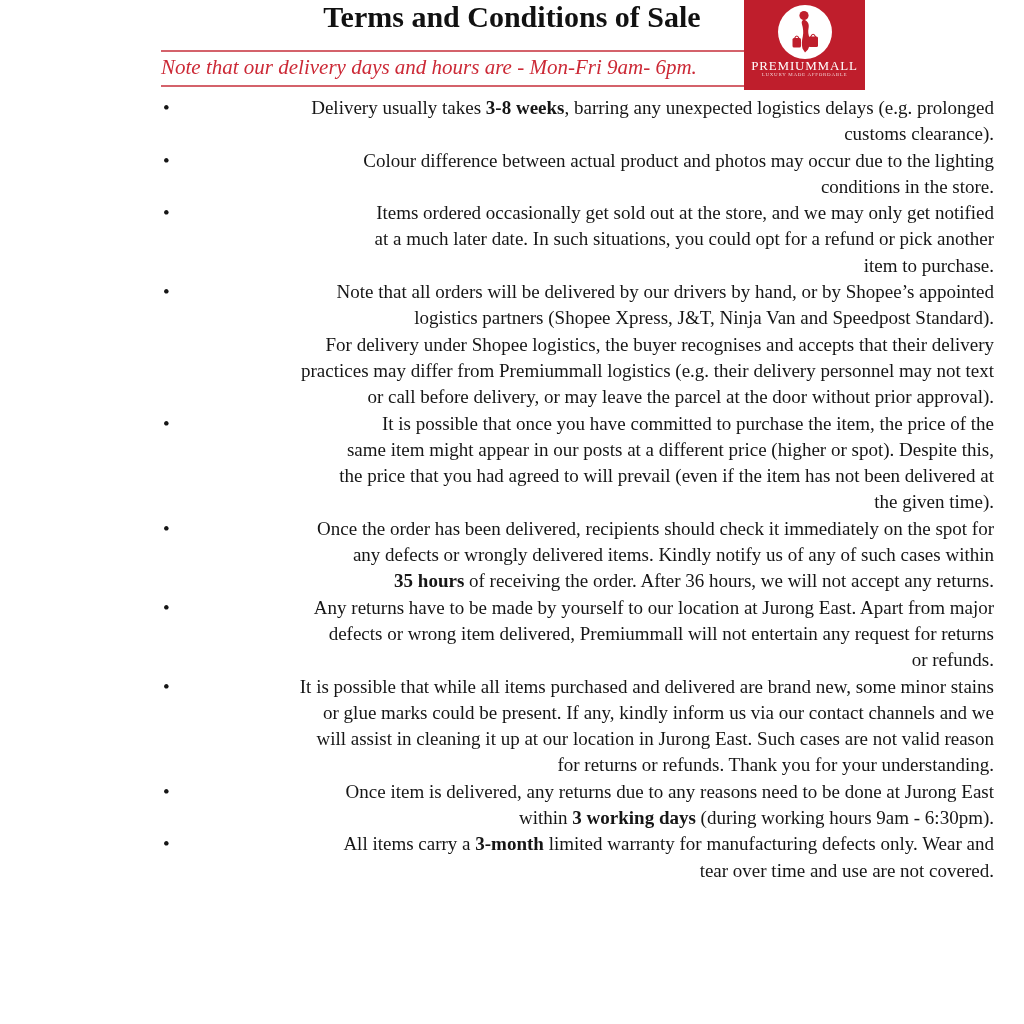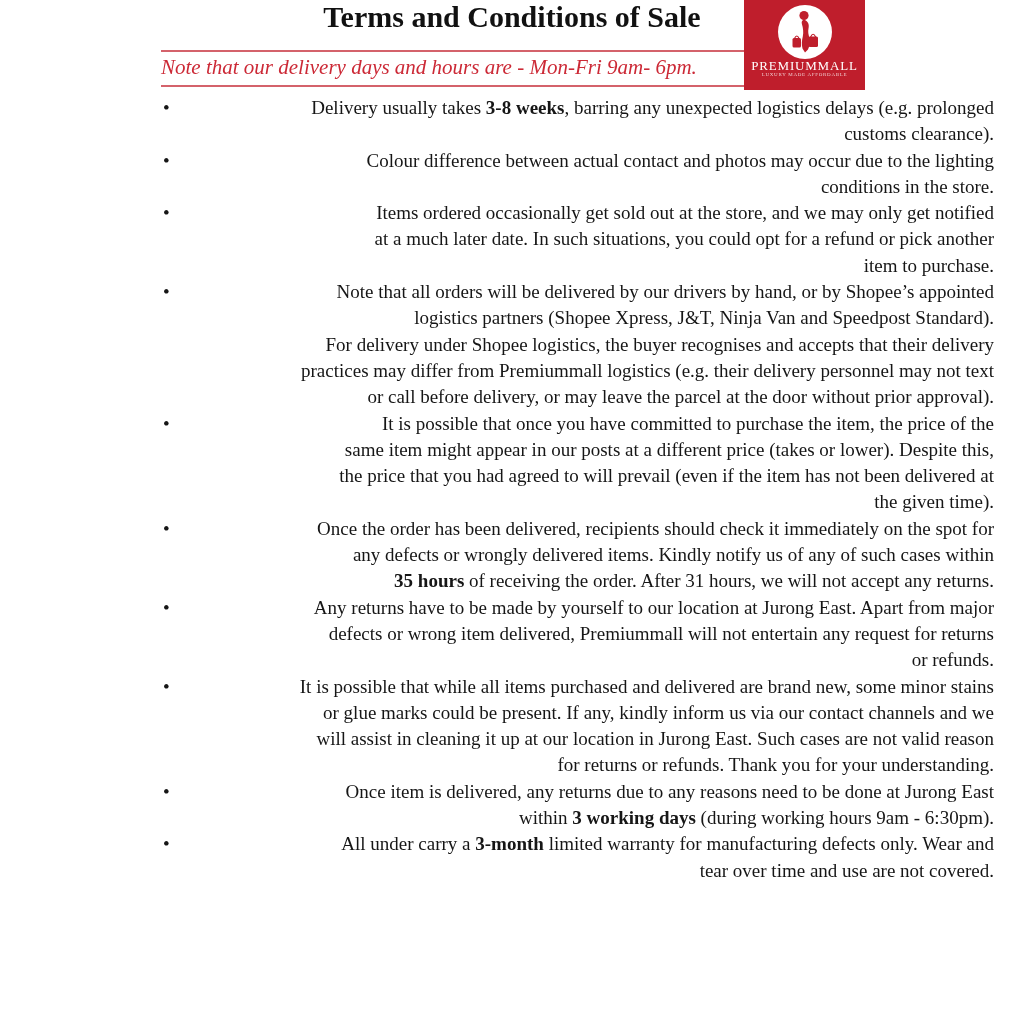--- a/index.html
+++ b/index.html
@@ -119,43 +119,43 @@
 
   <h1 class="doc-title">Terms and Conditions of Sale</h1>
 
   <div class="note-band">
     <span class="note-text">Note that our delivery days and hours are - Mon-Fri 9am- 6pm.</span>
   </div>
 
   <ul class="terms">
       <li><span>Delivery usually takes </span><b>3-8 weeks</b><span>, barring any unexpected logistics delays (e.g. prolonged
 customs clearance).</span></li>
-      <li><span>Colour difference between actual contact and photos may occur due to the lighting
+      <li><span>Colour difference between actual product and photos may occur due to the lighting
 conditions in the store.</span></li>
       <li><span>Items ordered occasionally get sold out at the store, and we may only get notified
 at a much later date. In such situations, you could opt for a refund or pick another
 item to purchase.</span></li>
       <li><span>Note that all orders will be delivered by our drivers by hand, or by Shopee’s appointed
 logistics partners (Shopee Xpress, J&amp;T, Ninja Van and Speedpost Standard).
 For delivery under Shopee logistics, the buyer recognises and accepts that their delivery
 practices may differ from Premiummall logistics (e.g. their delivery personnel may not text
 or call before delivery, or may leave the parcel at the door without prior approval).</span></li>
       <li><span>It is possible that once you have committed to purchase the item, the price of the
-same item might appear in our posts at a different price (takes or lower). Despite this,
+same item might appear in our posts at a different price (higher or spot). Despite this,
 the price that you had agreed to will prevail (even if the item has not been delivered at
 the given time).</span></li>
       <li><span>Once the order has been delivered, recipients should check it immediately on the spot for
 any defects or wrongly delivered items. Kindly notify us of any of such cases within
-</span><b>35 hours</b><span> of receiving the order. After 31 hours, we will not accept any returns.</span></li>
+</span><b>35 hours</b><span> of receiving the order. After 36 hours, we will not accept any returns.</span></li>
       <li><span>Any returns have to be made by yourself to our location at Jurong East. Apart from major
 defects or wrong item delivered, Premiummall will not entertain any request for returns
 or refunds.</span></li>
       <li><span>It is possible that while all items purchased and delivered are brand new, some minor stains
 or glue marks could be present. If any, kindly inform us via our contact channels and we
 will assist in cleaning it up at our location in Jurong East. Such cases are not valid reason
 for returns or refunds. Thank you for your understanding.</span></li>
       <li><span>Once item is delivered, any returns due to any reasons need to be done at Jurong East
 within </span><b>3 working days</b><span> (during working hours 9am - 6:30pm).</span></li>
-      <li><span>All under carry a </span><b>3-month</b><span> limited warranty for manufacturing defects only. Wear and
+      <li><span>All items carry a </span><b>3-month</b><span> limited warranty for manufacturing defects only. Wear and
 tear over time and use are not covered.</span></li>
     </ul>
 
 </div>
 
 </body></html>

